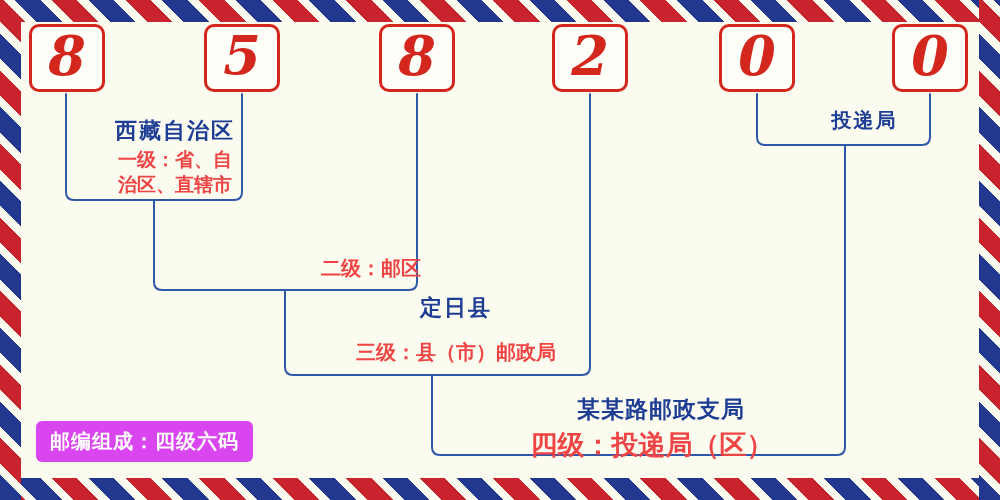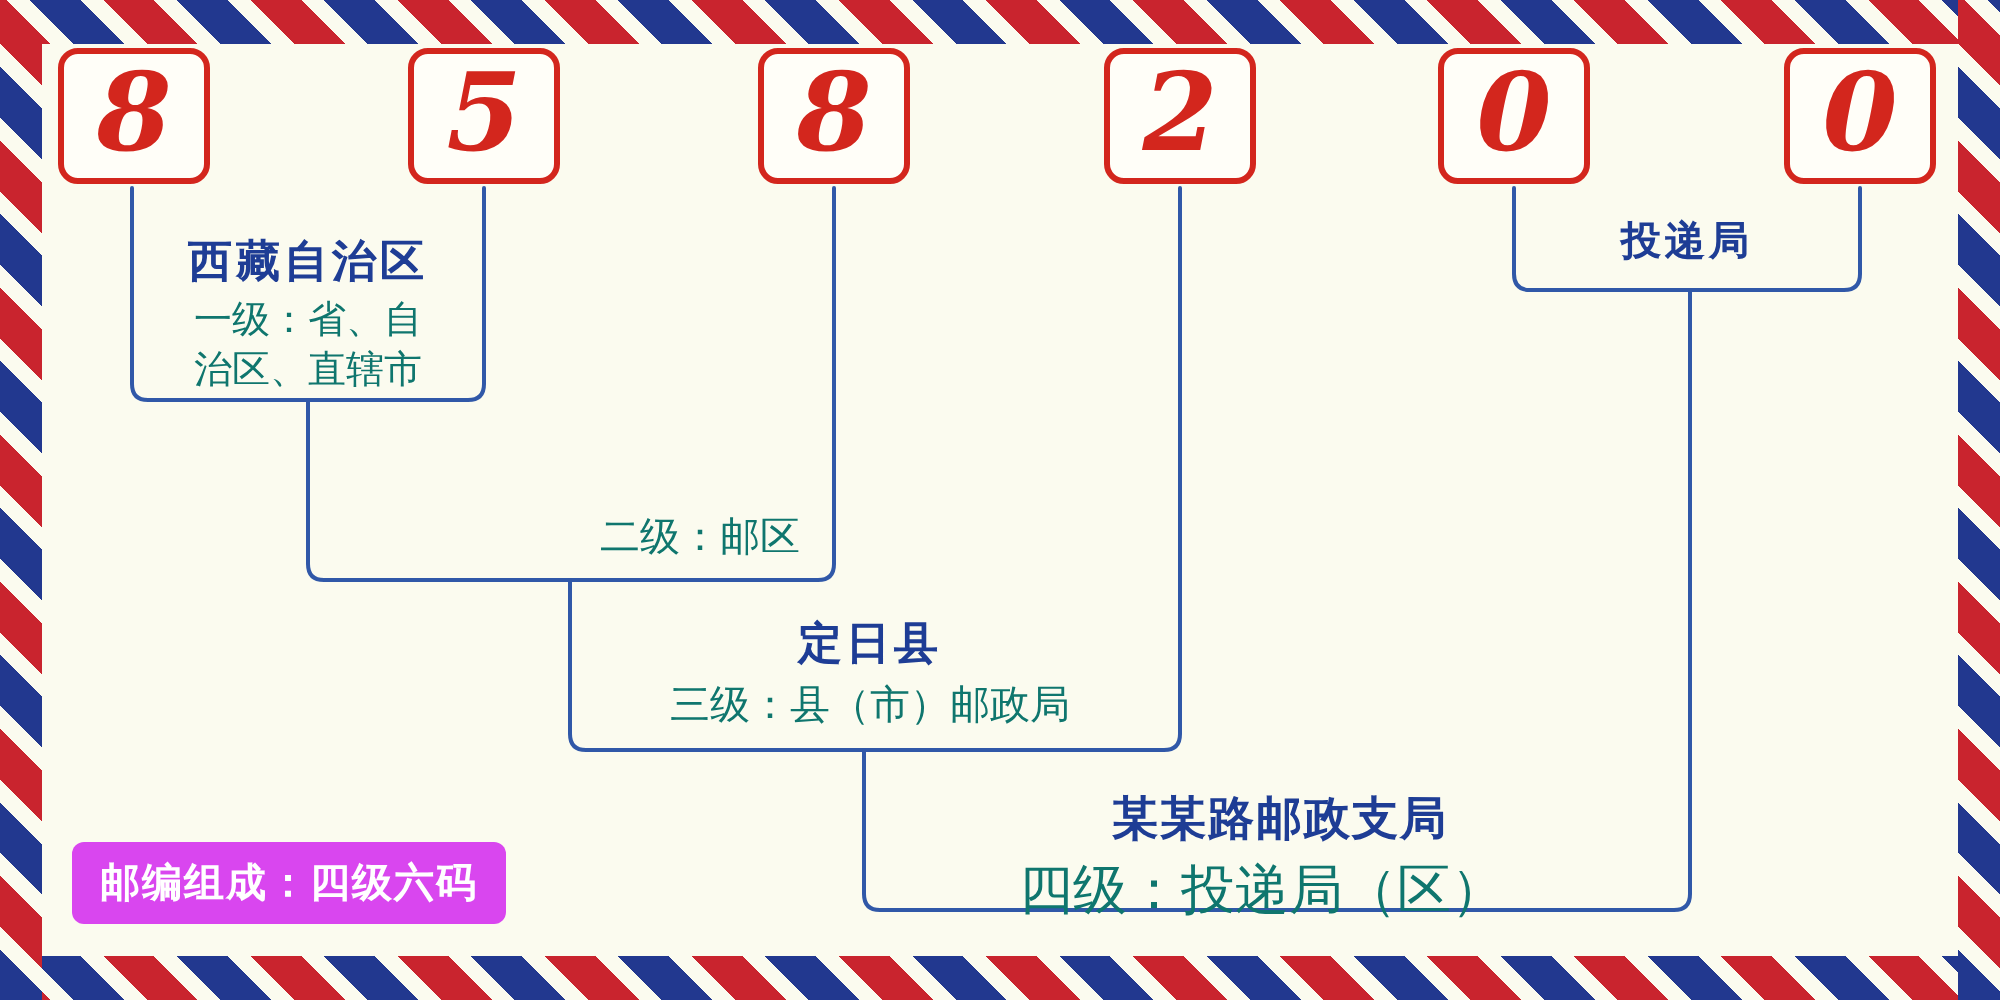--- a/index.html
+++ b/index.html
@@ -42,28 +42,28 @@
     font-family:"DejaVu Serif","Liberation Serif",serif;
     font-style:italic;font-weight:bold;
     font-size:54px;line-height:1;color:#d3261d;
     transform:translateY(-2px);
   }
 
   
   .connectors{position:absolute;left:0;top:0;z-index:2;}
 
   
-  .lbl{position:absolute;z-index:3;text-align:center;white-space:nowrap;}
+  .lbl{position:absolute;z-index:3;text-align:center;white-space:nowrap;margin-left:21px;}
   .blue{color:#1e3d95;font-weight:bold;}
-  .red{color:#0f766e;font-weight:normal;}
+  .red{color:#ef4444;font-weight:bold;}
   .lbl-region{left:66px;width:176px;top:116px;font-size:22px;letter-spacing:2px;}
   .lbl-l1a{left:60px;width:188px;top:147px;font-size:19px;}
   .lbl-l1b{left:60px;width:188px;top:172px;font-size:19px;}
   .lbl-l2{left:180px;width:220px;top:255px;font-size:20px;text-align:right;}
-  .lbl-l3name{left:335px;width:200px;top:307px;font-size:22px;letter-spacing:2px;}
+  .lbl-l3name{left:335px;width:200px;top:293px;font-size:22px;letter-spacing:2px;}
   .lbl-l3desc{left:285px;width:300px;top:339px;font-size:20px;}
   .lbl-l4name{left:520px;width:240px;top:394px;font-size:23px;letter-spacing:1px;}
   .lbl-l4desc{left:506px;width:250px;top:427px;font-size:27px;}
   .lbl-delivery{left:757px;width:173px;top:107px;font-size:20px;letter-spacing:2px;}
 
   
   .badge{
     position:absolute;left:36px;top:421px;z-index:3;
     background:#d946ef;color:#ffffff;
     font-size:20px;font-weight:bold;letter-spacing:1px;

